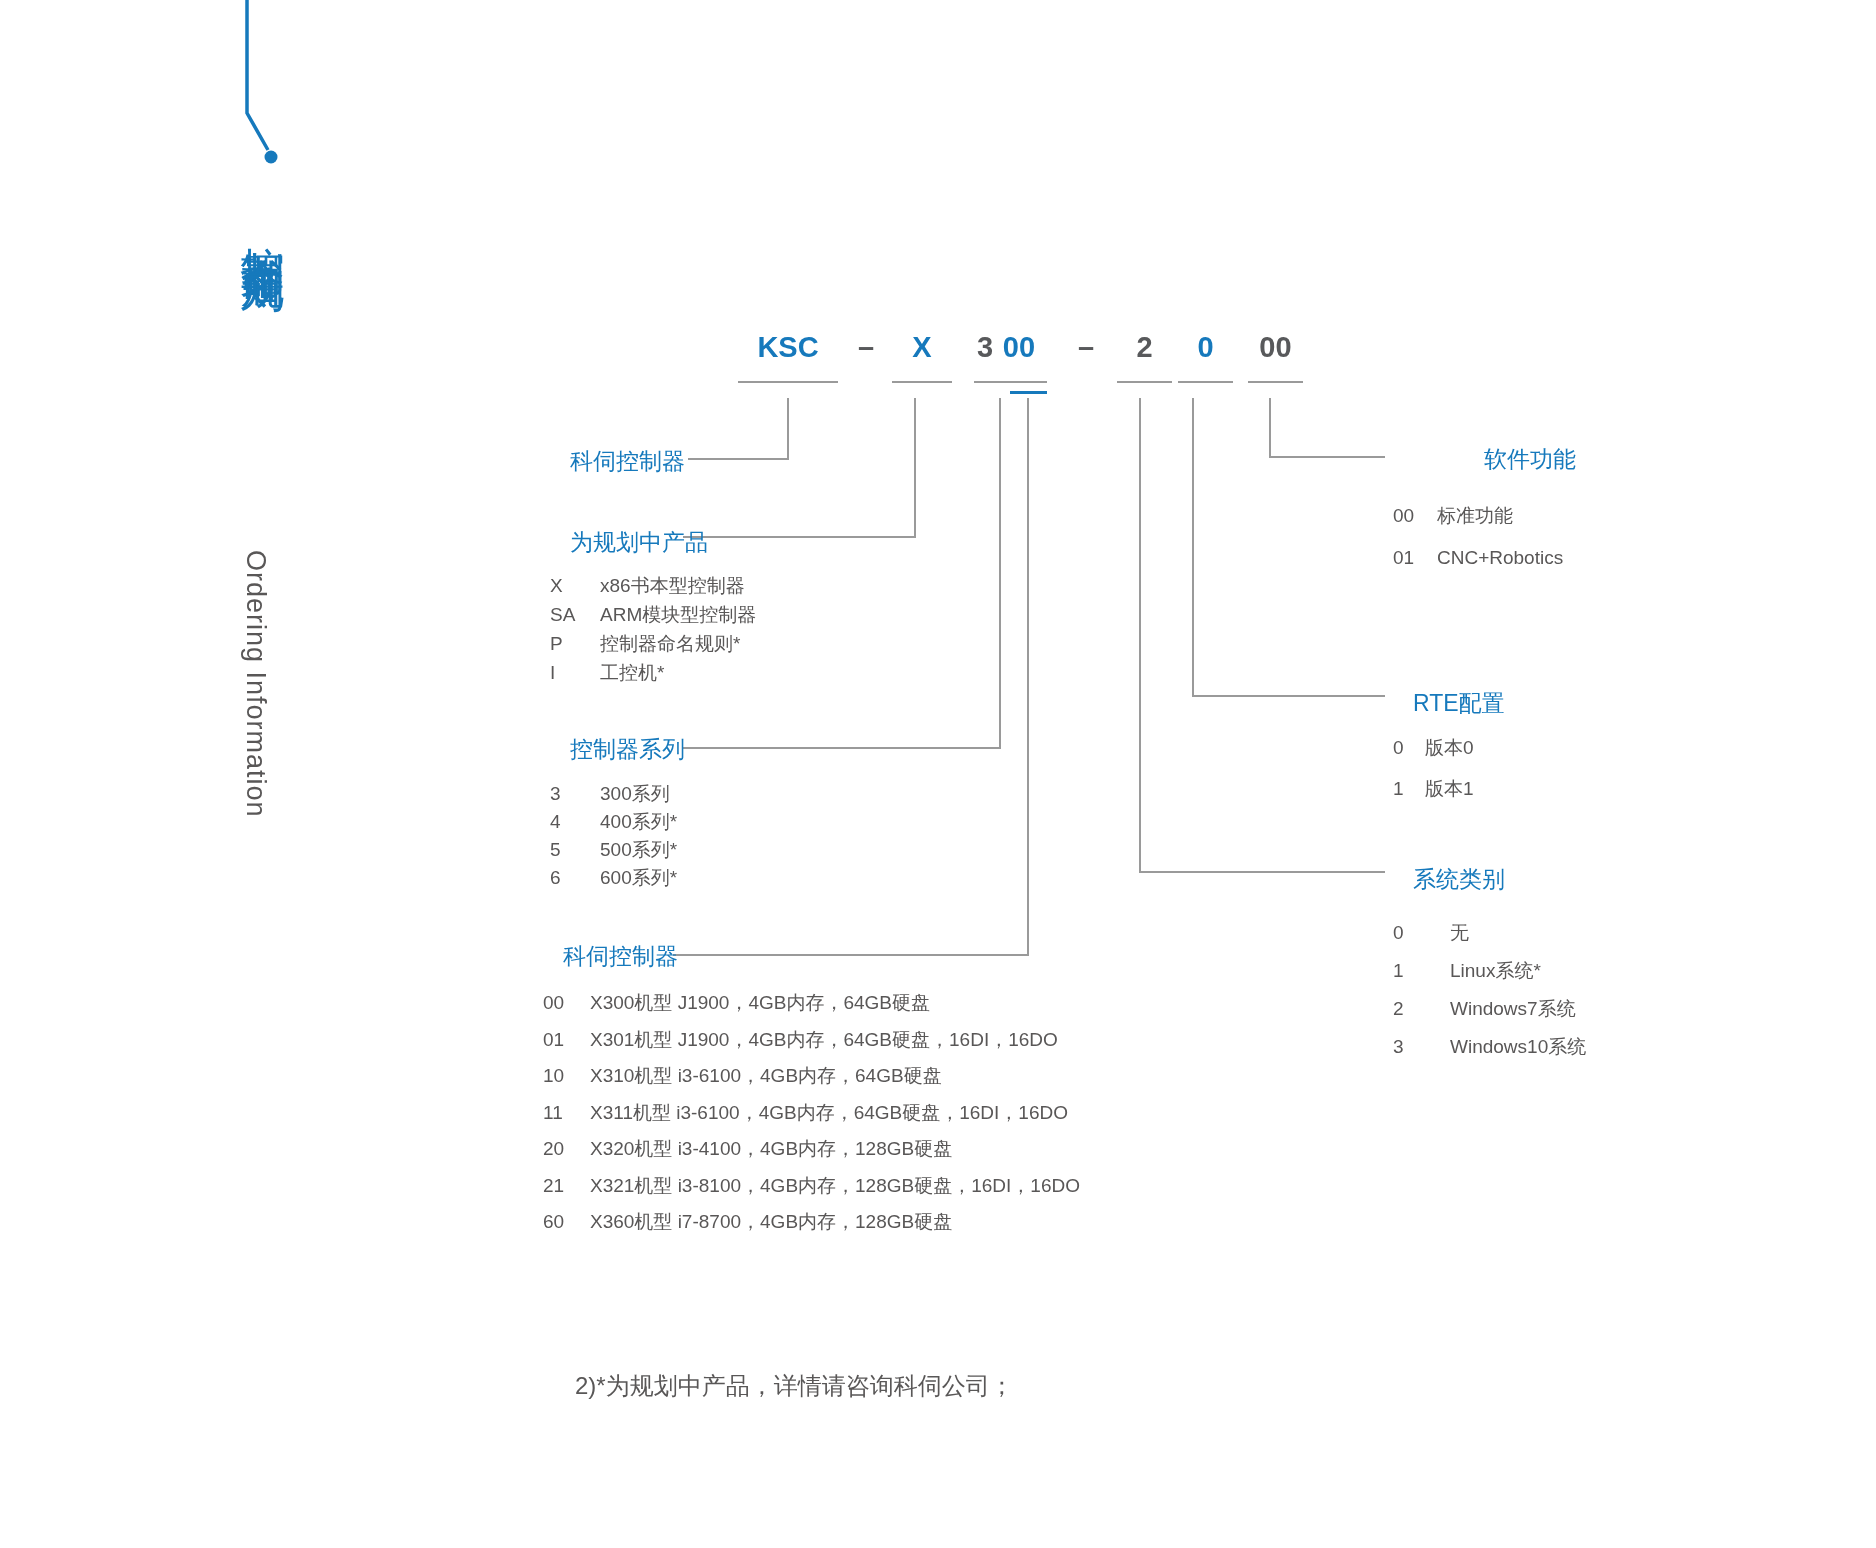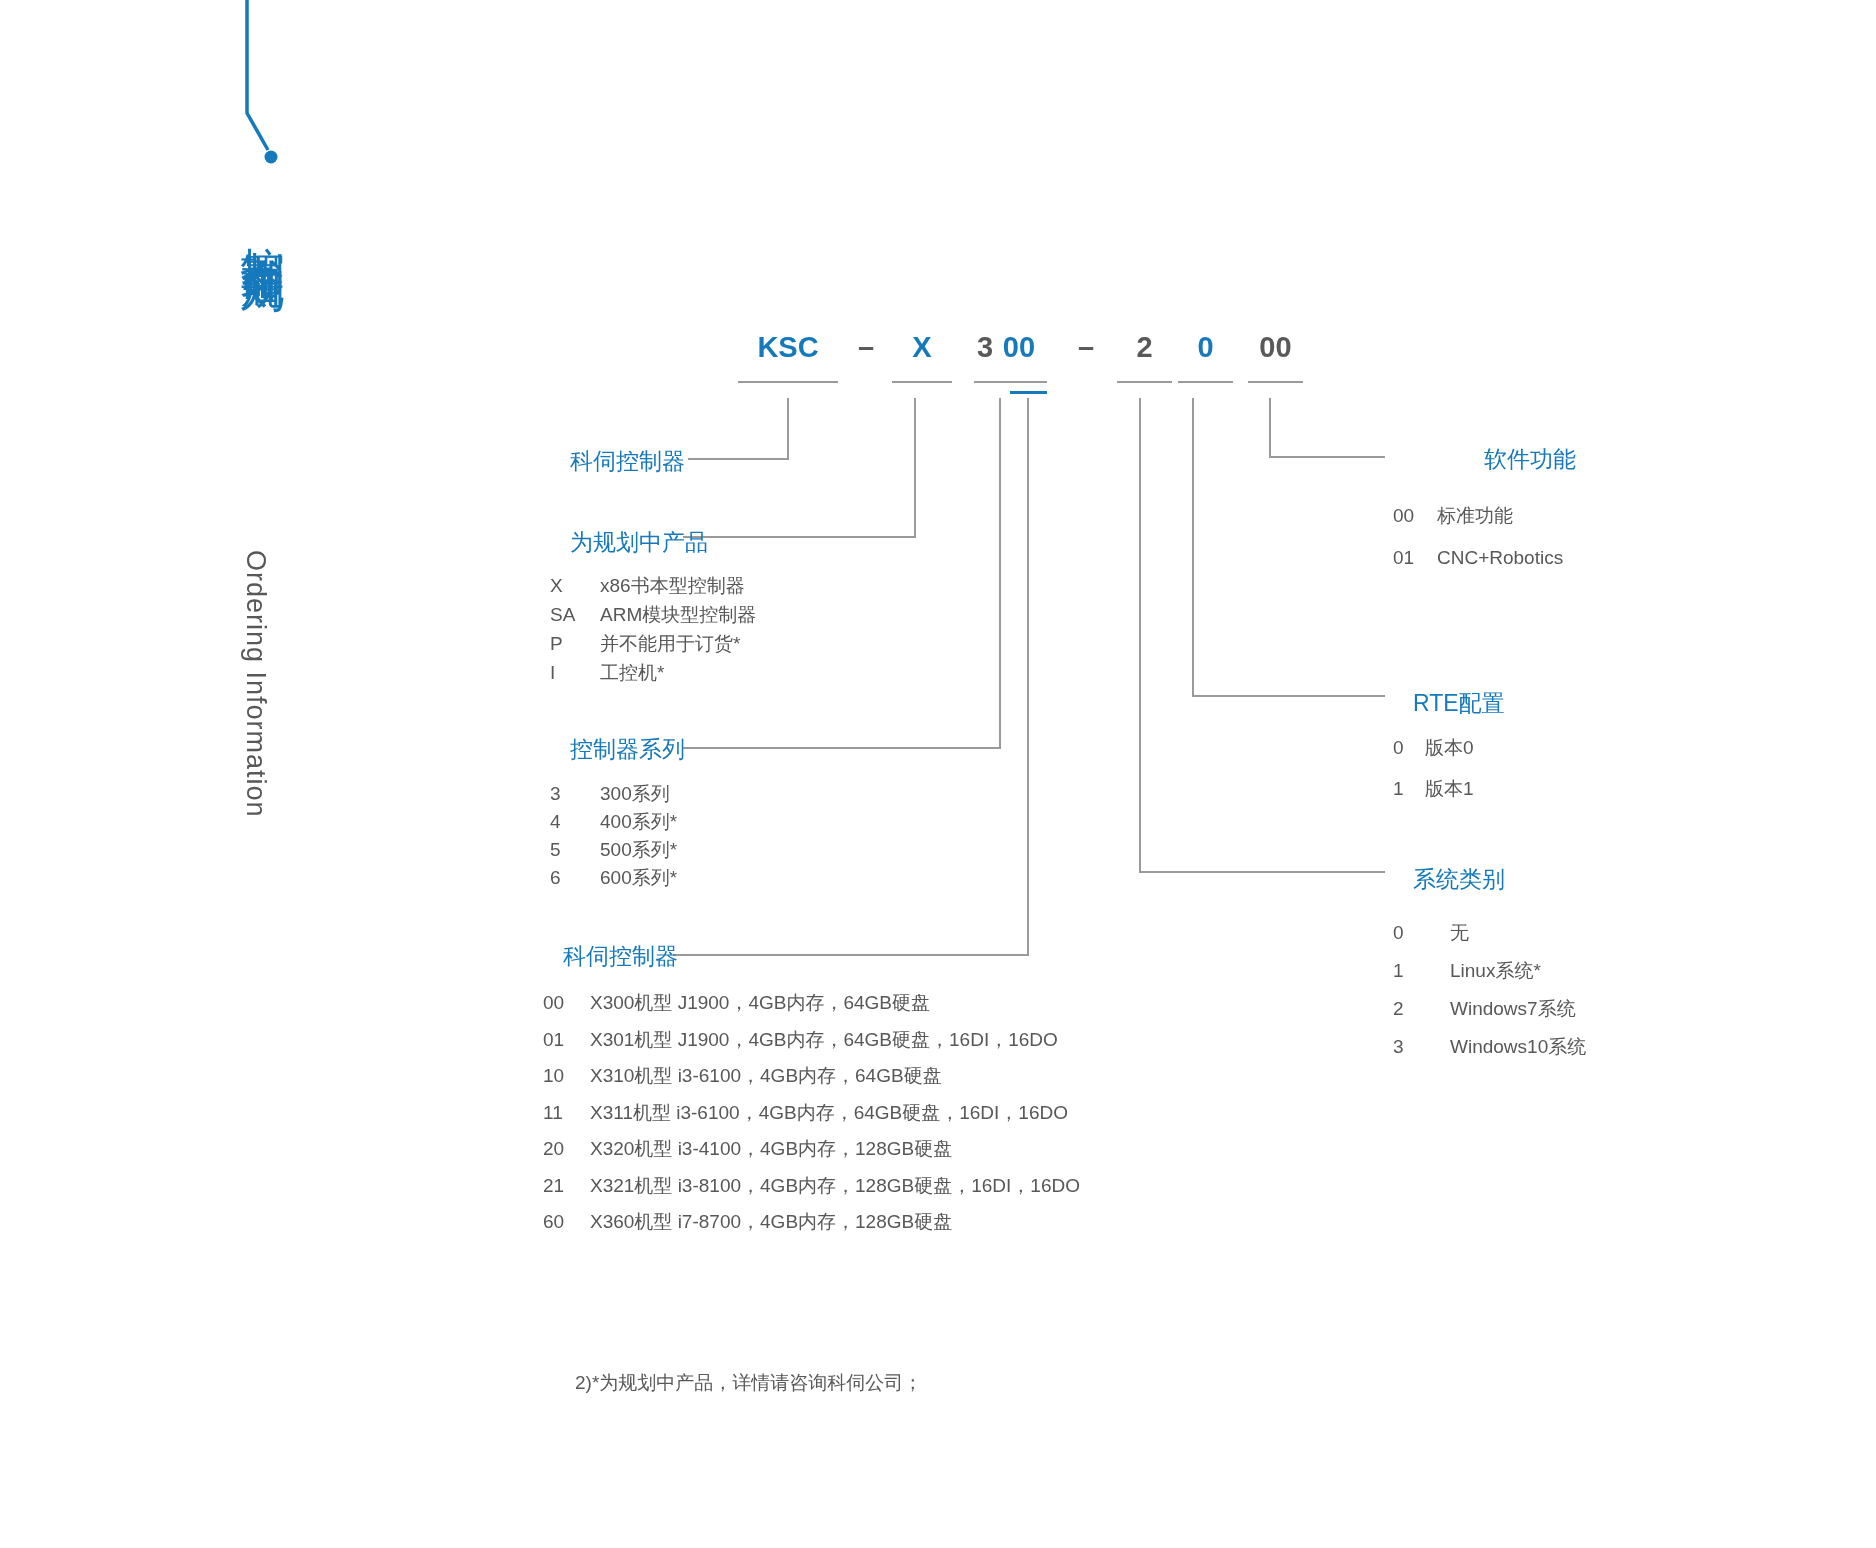--- a/index.html
+++ b/index.html
@@ -53,21 +53,21 @@
   .sec-structure { gap:7px; }
   .sec-series    { gap:6px; }
   .sec-model     { gap:14.5px; }
   .sec-software  { gap:20px; }
   .sec-rte       { gap:19px; }
   .sec-system    { gap:16px; }
 
   
   .note1 { position:absolute; left:522px; top:1332px; font-size:19px;
            font-weight:bold; color:#404040; white-space:nowrap; }
-  .note2 { position:absolute; left:575px; top:1370px; font-size:19px;
+  .note2 { position:absolute; left:575px; top:1370px; font-size:24px;
            color:#595757; white-space:nowrap; }
 </style>
 </head>
 <body>
 
 <div class="canvas">
 
   <svg class="abs" style="left:0;top:0;" width="320" height="190">
     <polyline points="247,0 247,113 268,150" fill="none" stroke="#1679bc" stroke-width="3.5"></polyline>
     <circle cx="271" cy="157" r="6.5" fill="#1679bc"></circle>
@@ -127,21 +127,21 @@
     <div class="row">
         <span class="code">X</span>
         <span class="desc">x86书本型控制器</span>
       </div>
     <div class="row">
         <span class="code">SA</span>
         <span class="desc">ARM模块型控制器</span>
       </div>
     <div class="row">
         <span class="code">P</span>
-        <span class="desc">并不能用于订货*</span>
+        <span class="desc">控制器命名规则*</span>
       </div>
     <div class="row">
         <span class="code">I</span>
         <span class="desc">工控机*</span>
       </div>
   </div>
 
   <div class="list sec-series" style="left:550px;top:783px;">
     <div class="row">
         <span class="code">3</span>

